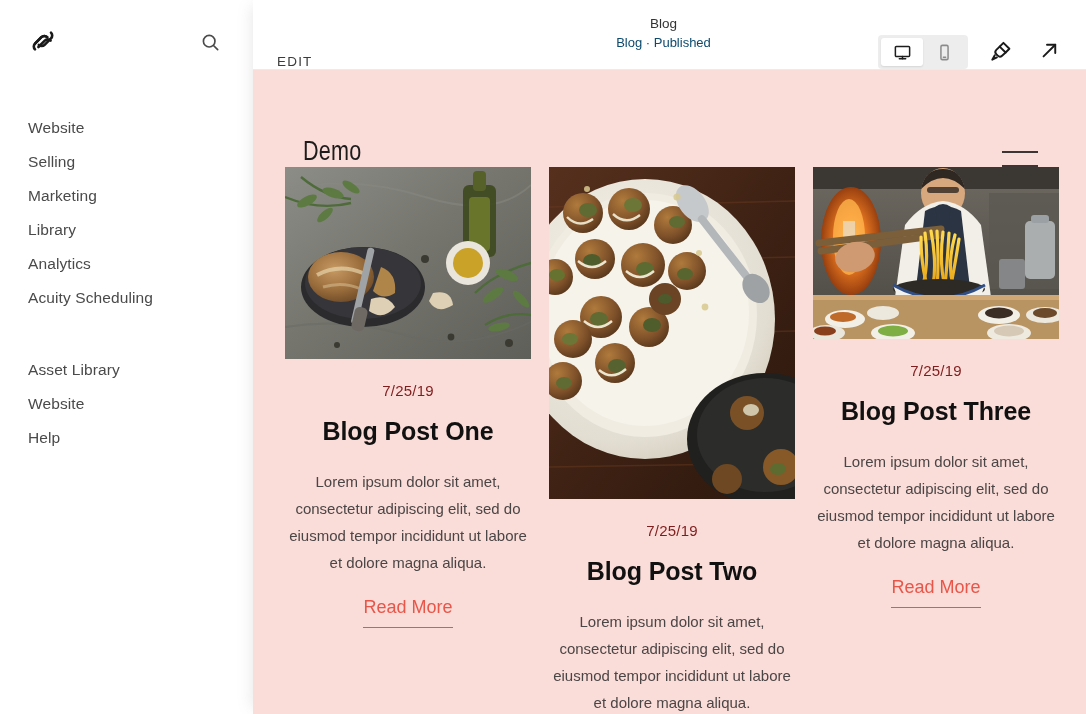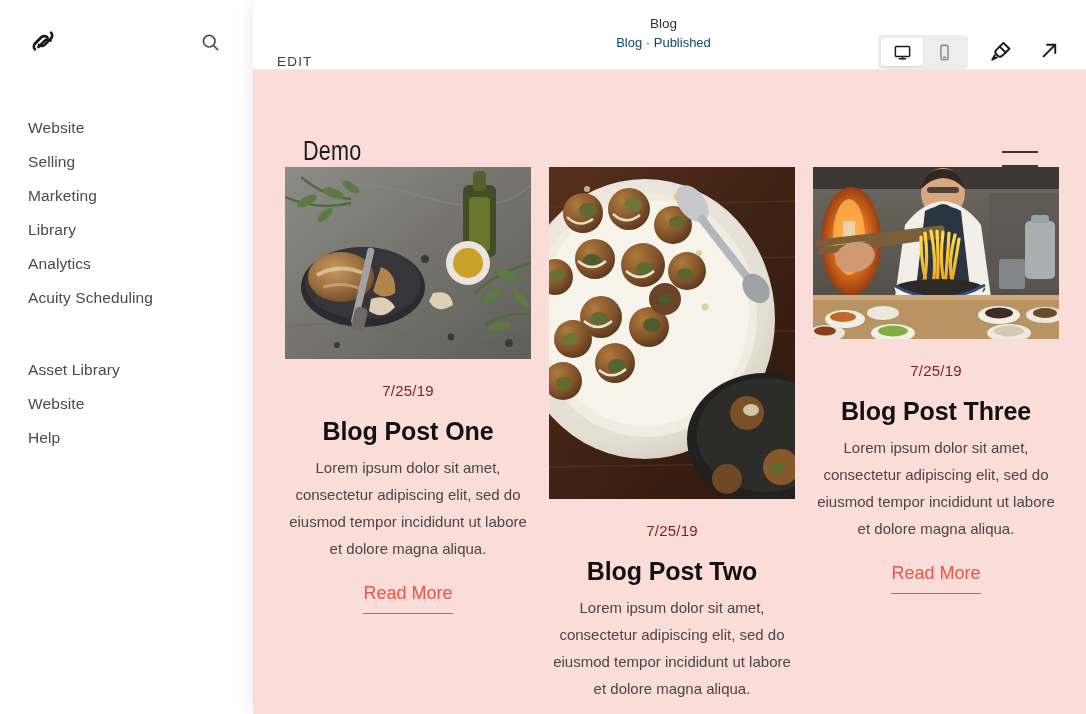--- a/index.html
+++ b/index.html
@@ -239,21 +239,21 @@
     margin-top: 17px;
     line-height: 30px;
     cursor: pointer;
     font-family: "Liberation Sans", sans-serif;
   }
 
   .post-excerpt {
     font-size: 15px;
     line-height: 27px;
     color: #4b4646;
-    margin-top: 8px;
+    margin-top: 22px;
     padding: 0 2px;
   }
 
   .read-more {
     display: inline-block;
     margin-top: 21px;
     font-size: 18px;
     color: #e8564a;
     border-bottom: 1px solid #e8564a;
     padding-bottom: 10px;

